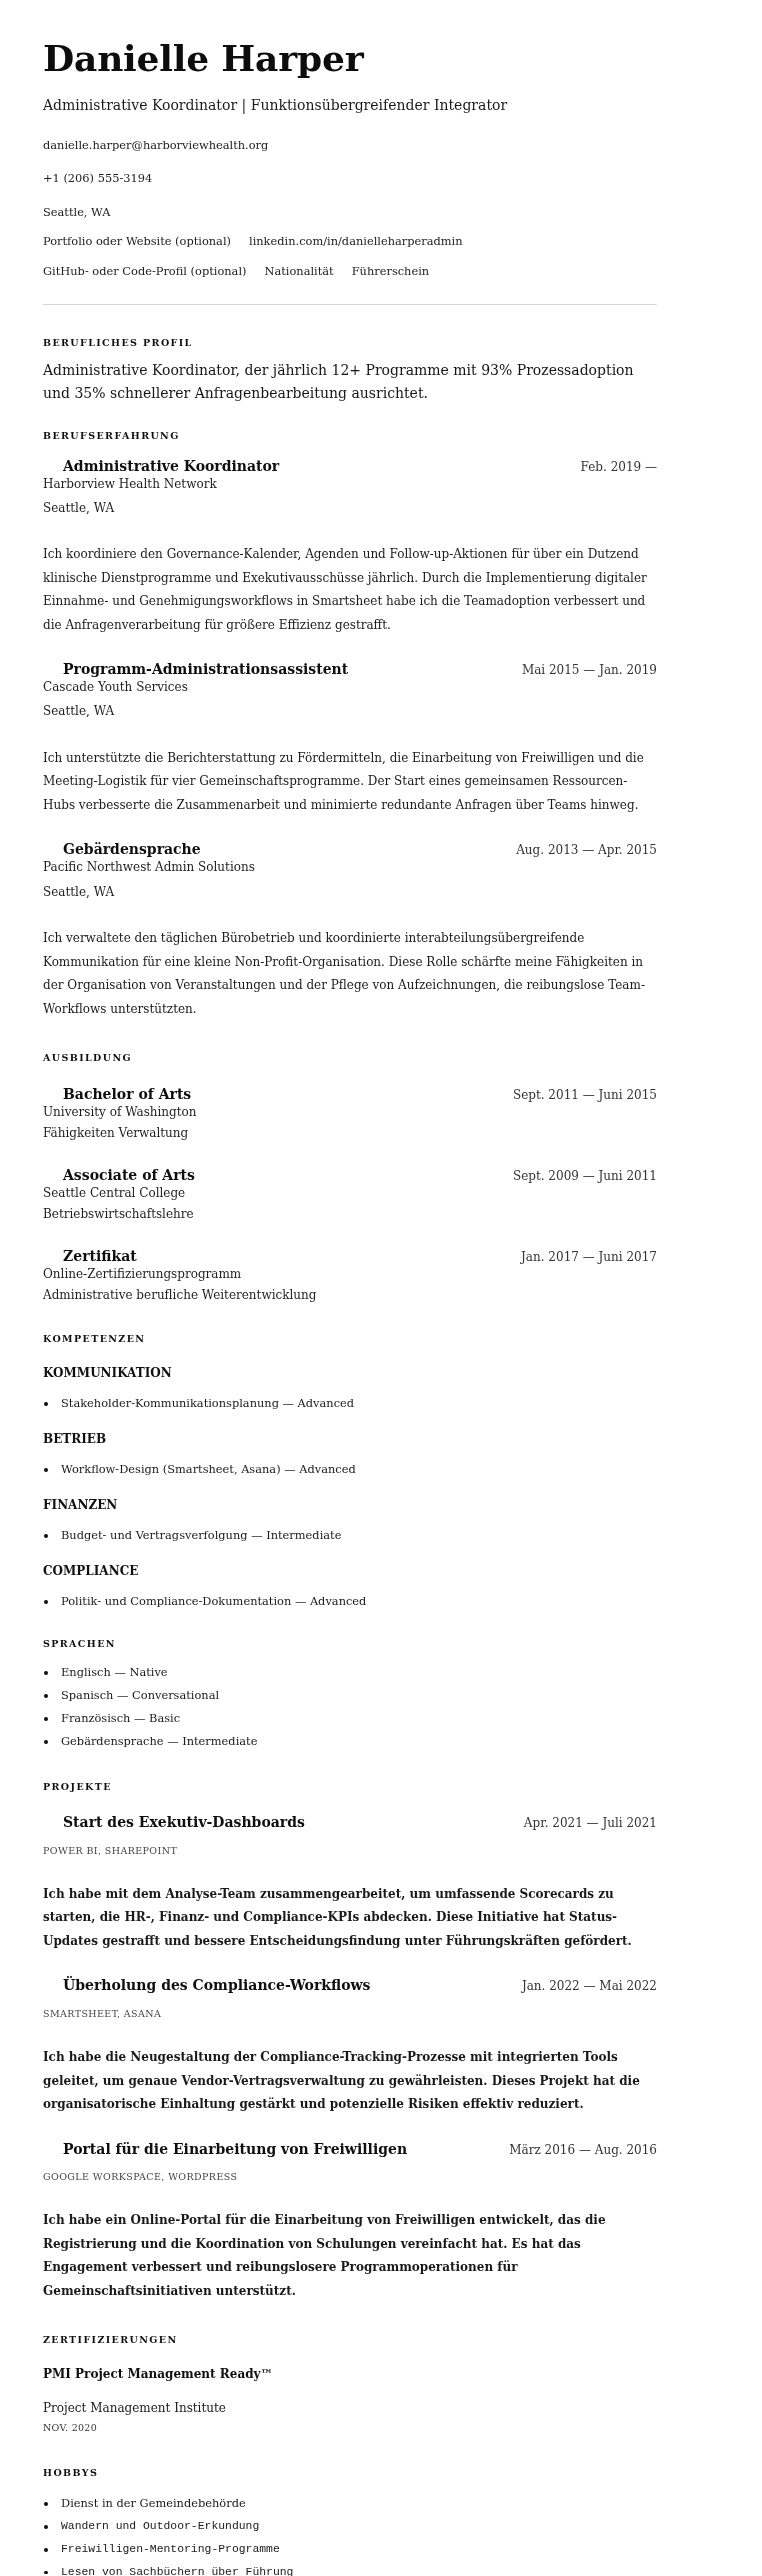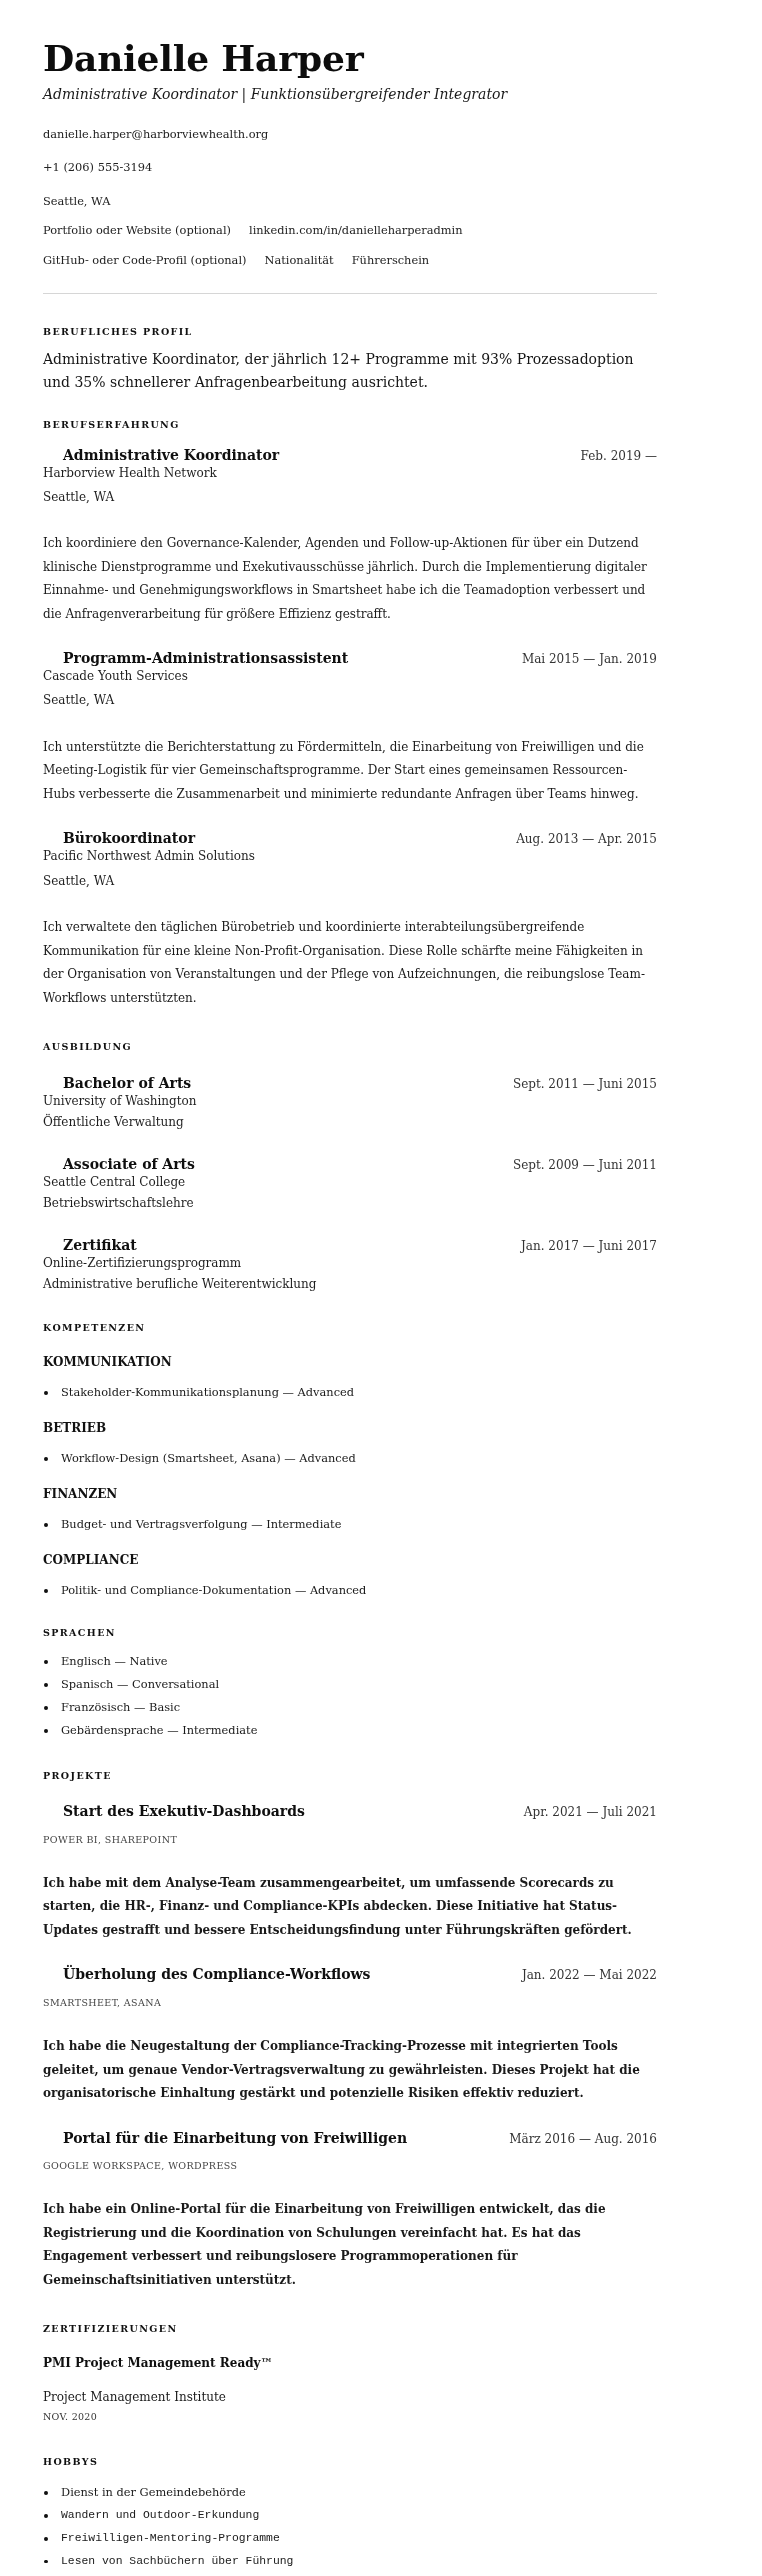--- a/index.html
+++ b/index.html
@@ -7,21 +7,21 @@
     body {
       width: 763px;
       min-height: 2576px;
       font-family: "DejaVu Serif", "Liberation Serif", serif;
       color: #111111;
     }
     .page { padding: 38px 43px 51px 43px; width: 700px; }
 
     
     .name { font-size: 36px; font-weight: bold; line-height: 41px; color: #0d0d0d; letter-spacing: -0.2px; }
-    .tagline { font-size: 14px; line-height: 19px; margin-top: 6px; color: #1a1a1a; font-style: italic; }
+    .tagline { font-size: 14px; line-height: 19px; margin-top: 17px; color: #1a1a1a; }
     .contact-row { display: flex; gap: 18px; font-size: 11.4px; line-height: 15.3px; color: #222; }
     .contact-row.first { margin-top: 23px; flex-direction: column; }
     .contact-row + .contact-row { margin-top: 14.6px; }
     .divider { height: 1.3px; background: #d6d6d6; margin-top: 24px; }
 
     
     .section-title {
       font-size: 9.5px; font-weight: bold; letter-spacing: 1.4px; text-transform: uppercase;
       color: #111; line-height: 12.7px;
     }
@@ -123,39 +123,39 @@
         <div class="entry-title">Programm-Administrationsassistent</div>
         <div class="entry-date">Mai 2015 — Jan. 2019</div>
       </div>
       <div class="entry-sub">Cascade Youth Services</div>
       <div class="entry-sub loc">Seattle, WA</div>
       <p class="entry-desc">Ich unterstützte die Berichterstattung zu Fördermitteln, die Einarbeitung von Freiwilligen und die Meeting-Logistik für vier Gemeinschaftsprogramme. Der Start eines gemeinsamen Ressourcen-Hubs verbesserte die Zusammenarbeit und minimierte redundante Anfragen über Teams hinweg.</p>
     </div>
 
     <div class="entry exp-entry">
       <div class="entry-head">
-        <div class="entry-title">Bürokoordinator</div>
+        <div class="entry-title">Gebärdensprache</div>
         <div class="entry-date">Aug. 2013 — Apr. 2015</div>
       </div>
       <div class="entry-sub">Pacific Northwest Admin Solutions</div>
       <div class="entry-sub loc">Seattle, WA</div>
       <p class="entry-desc">Ich verwaltete den täglichen Bürobetrieb und koordinierte interabteilungsübergreifende Kommunikation für eine kleine Non-Profit-Organisation. Diese Rolle schärfte meine Fähigkeiten in der Organisation von Veranstaltungen und der Pflege von Aufzeichnungen, die reibungslose Team-Workflows unterstützten.</p>
     </div>
   </section>
 
   <section class="sec-edu">
     <h2 class="section-title">Ausbildung</h2>
 
     <div class="entry edu-entry">
       <div class="entry-head">
         <div class="entry-title">Bachelor of Arts</div>
         <div class="entry-date">Sept. 2011 — Juni 2015</div>
       </div>
       <div class="entry-sub">University of Washington</div>
-      <div class="entry-sub">Öffentliche Verwaltung</div>
+      <div class="entry-sub">Fähigkeiten Verwaltung</div>
     </div>
 
     <div class="entry edu-entry">
       <div class="entry-head">
         <div class="entry-title">Associate of Arts</div>
         <div class="entry-date">Sept. 2009 — Juni 2011</div>
       </div>
       <div class="entry-sub">Seattle Central College</div>
       <div class="entry-sub">Betriebswirtschaftslehre</div>
     </div>

